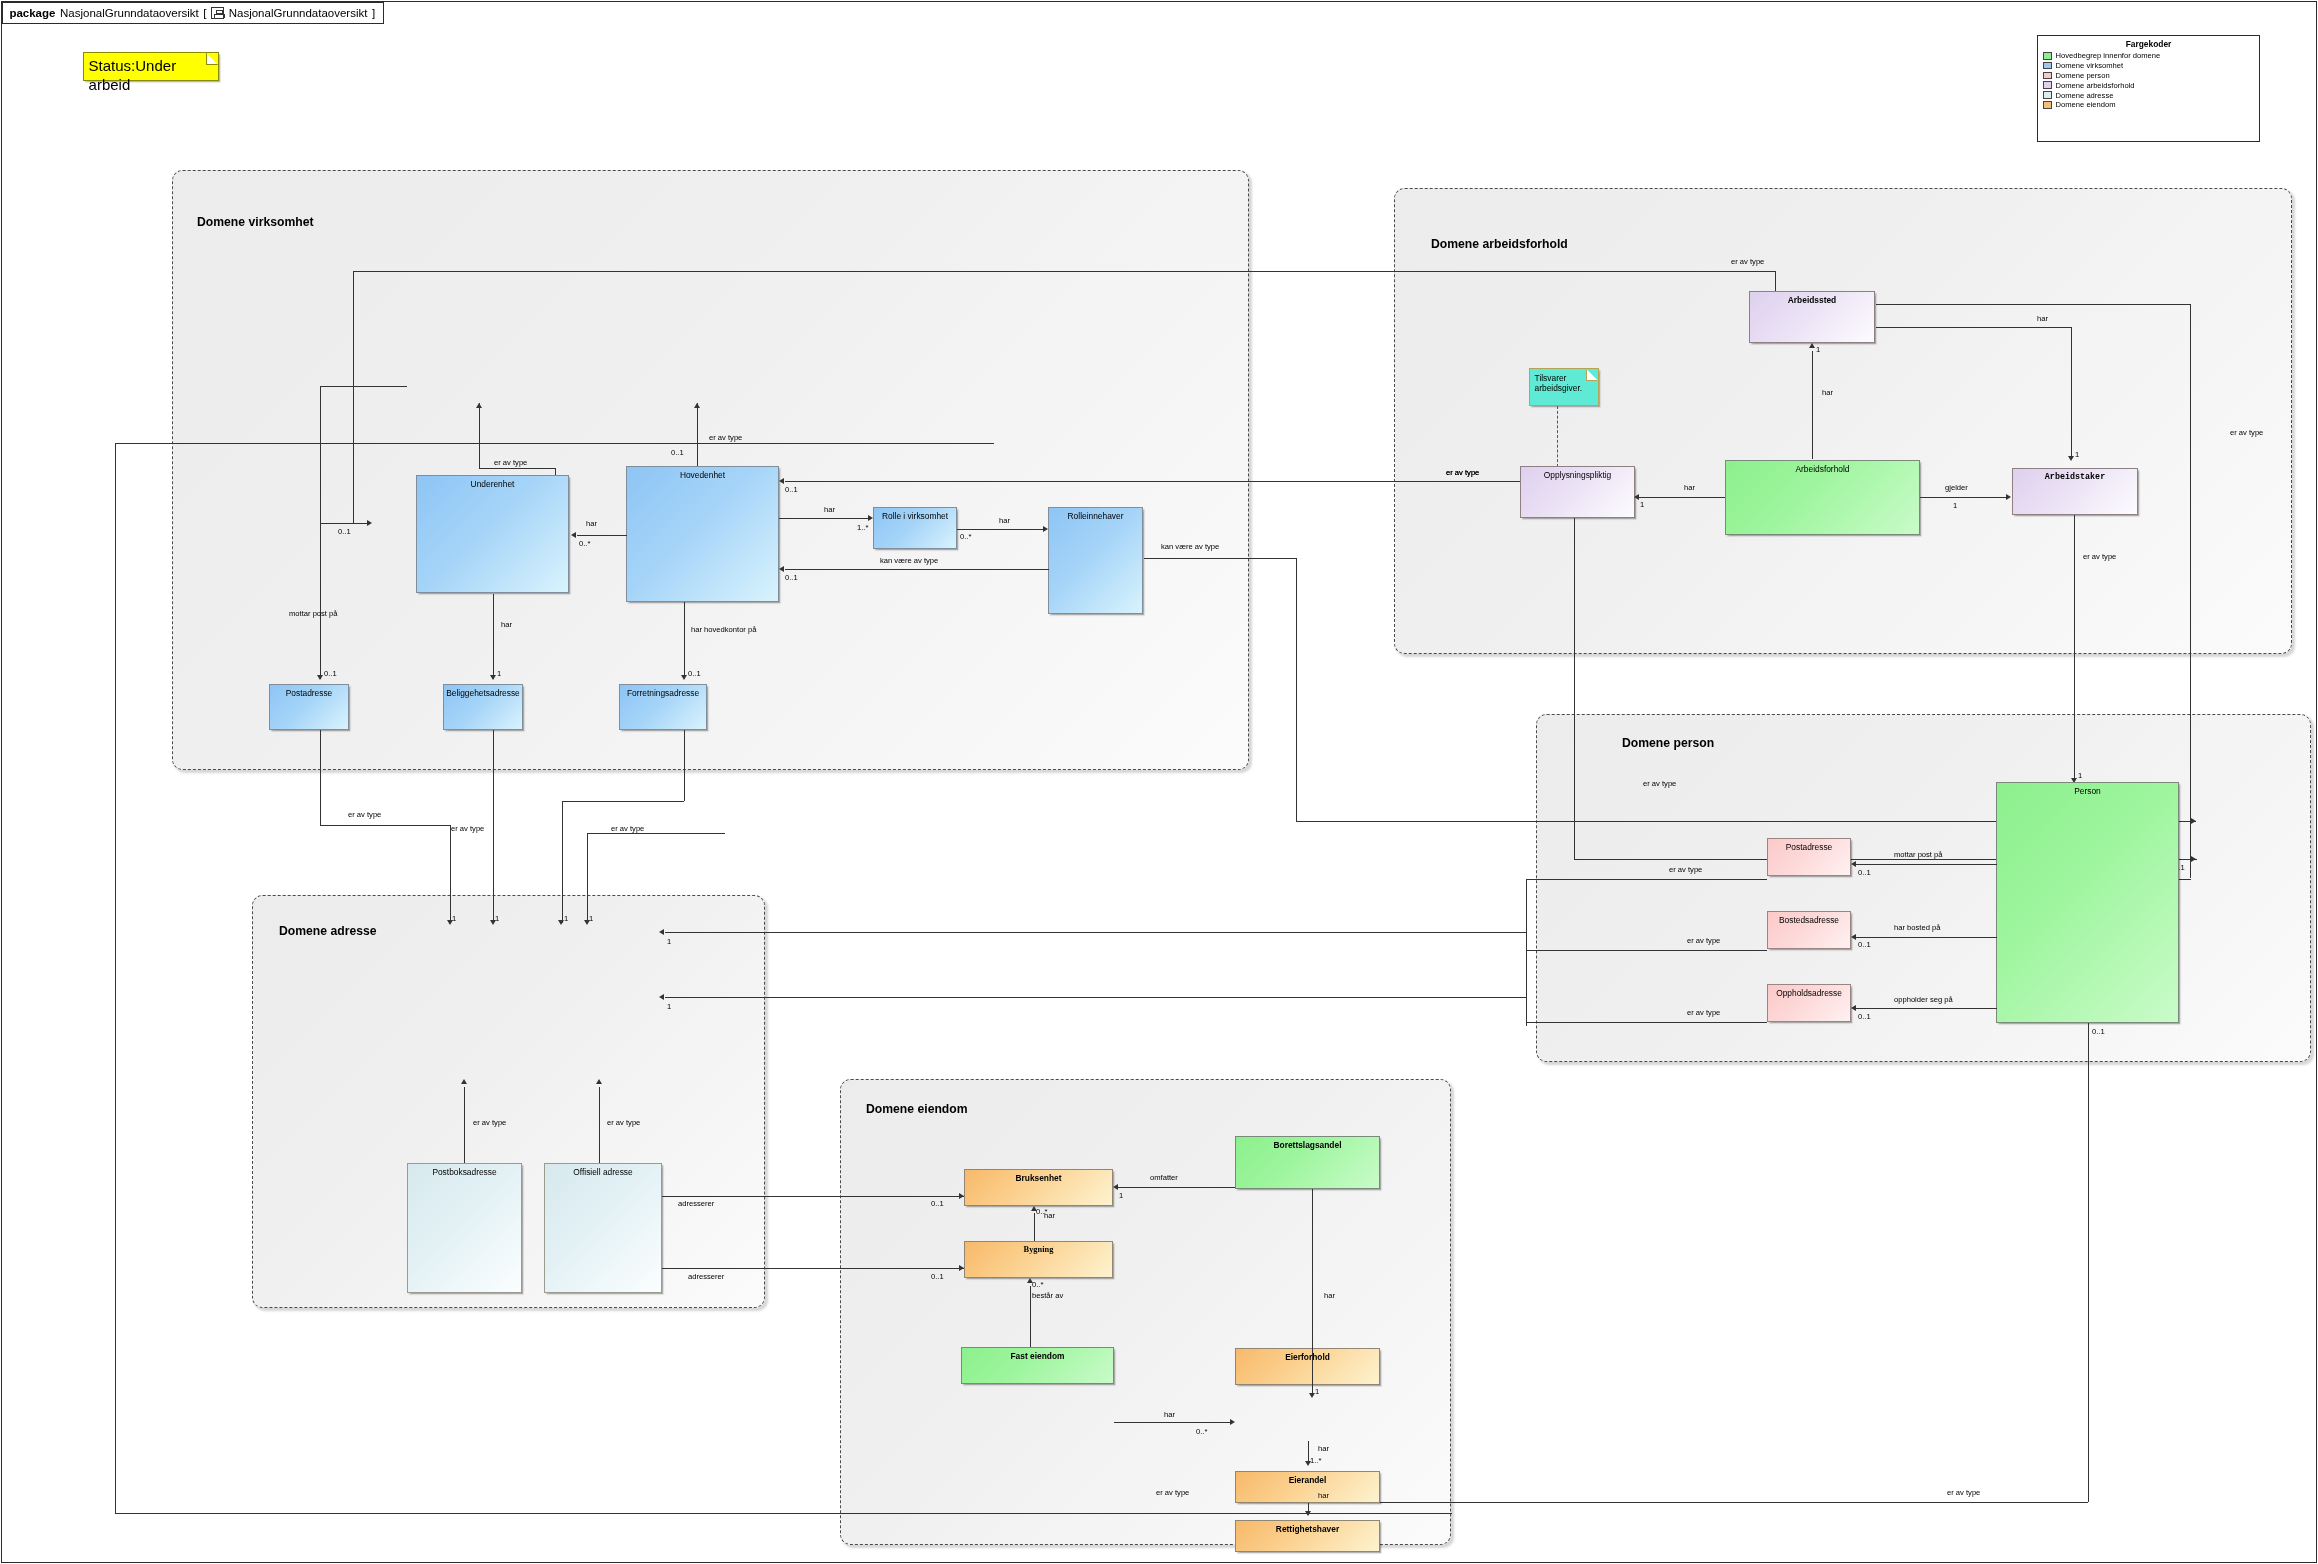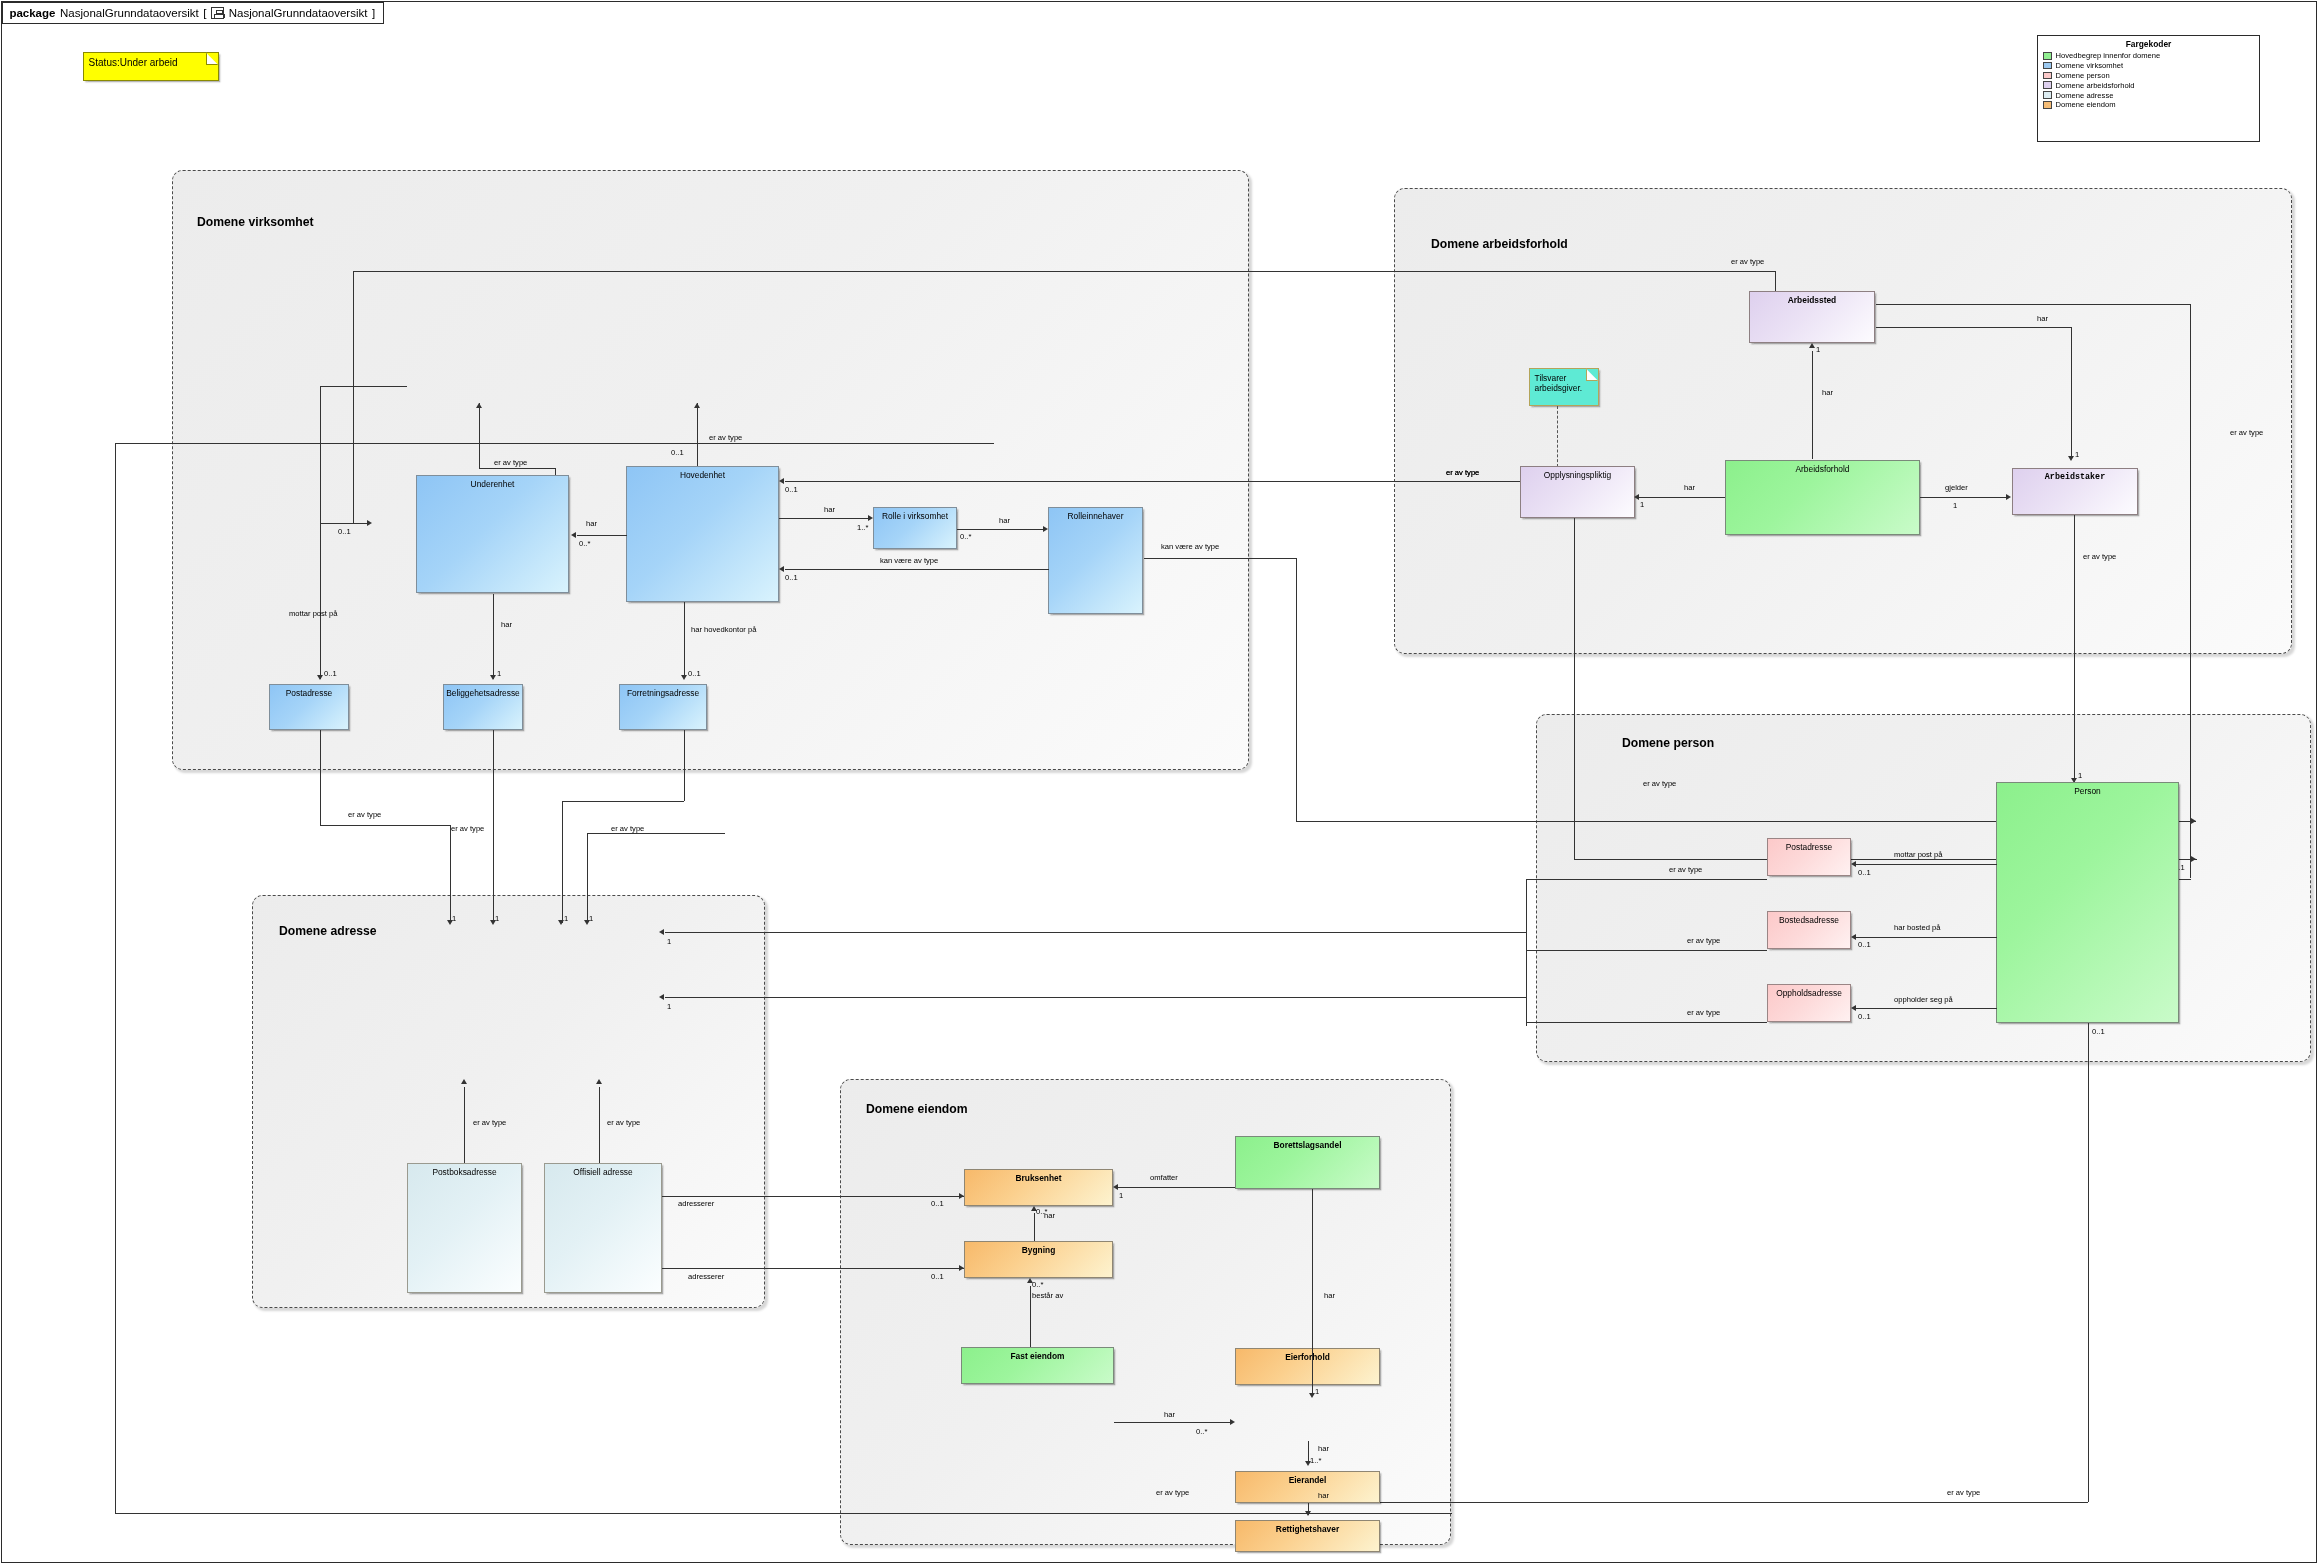--- a/index.html
+++ b/index.html
@@ -14,21 +14,21 @@
            display:flex;align-items:center;padding:0 7.6px 0 6.1px;gap:4.6px;}
   .pkg-tab .kw{font-weight:bold;font-size:11.5px;color:#000;}
   .pkg-tab .nm{font-size:11.5px;color:#000;}
   .pkg-tab .br{font-size:11.5px;color:#000;}
   .pkg-icon{display:inline-block;width:13px;height:11.5px;border:0.8px solid #333;box-sizing:border-box;position:relative;background:#fff;}
   .pkg-icon:before{content:"";position:absolute;left:3.8px;top:1.5px;width:4.6px;height:2.3px;border:0.8px solid #333;}
   .pkg-icon:after{content:"";position:absolute;left:1.5px;top:6.1px;width:9.2px;height:3.1px;border:0.8px solid #333;border-bottom:none;}
 
   
   .note{position:absolute;background:#ffff00;border:0.8px solid #8a8a00;box-sizing:border-box;
-        font-size:10px;color:#000;padding:3.8px 4.6px;box-shadow:1.5px 1.5px 1.5px rgba(0,0,0,.28);line-height:1.25;}
+        font-size:15px;color:#000;padding:3.8px 4.6px;box-shadow:1.5px 1.5px 1.5px rgba(0,0,0,.28);line-height:1.25;}
   .note .fold{position:absolute;right:-0.8px;top:-0.8px;width:12.2px;height:12.2px;background:#fff;
         border-left:0.8px solid #8a8a00;border-bottom:0.8px solid #8a8a00;
         clip-path:polygon(0 0,100% 100%,0 100%);}
   .note.yellowish{background:#5eead4;border-color:#b3a45a;}
   .note.yellowish .fold{border-left-color:#b3a45a;border-bottom-color:#b3a45a;}
 
   
   .legend{position:absolute;border:0.8px solid #2b2b2b;background:#fff;box-sizing:border-box;padding:3.1px 4.6px 4.6px 4.6px;}
   .legend .ltitle{font-size:8.4px;font-weight:bold;text-align:center;color:#000;margin-bottom:2.3px;}
   .legend .lrow{display:flex;align-items:center;gap:3.8px;margin:0.8px 0;}
@@ -390,21 +390,21 @@
 
   <div class="ln lnh" style="left:662px;top:1268px;width:302px;"></div>
   <div class="ar ar-r" style="left:959px;top:1265px;"></div>
   <div class="lbl" style="left:688px;top:1272px;">adresserer</div>
   <div class="mult" style="left:931px;top:1272px;">0..1</div>
 
   <div class="cls c-orange bold" style="left:964px;top:1169px;width:149px;height:37px;">
     <div class="cname">Bruksenhet</div>
   </div>
 
-  <div class="cls c-orange bold" style="left:964px;top:1241px;width:149px;height:37px;">
+  <div class="cls c-orange bold" style="left:964px;top:1241px;width:149px;height:37px;font-family:Liberation Serif, serif;">
     <div class="cname">Bygning</div>
   </div>
   <div class="ln lnv" style="left:1034px;top:1213px;height:28px;"></div>
   <div class="ar ar-u" style="left:1031px;top:1206px;"></div>
   <div class="lbl" style="left:1044px;top:1211px;">har</div>
   <div class="mult" style="left:1036px;top:1207px;">0..*</div>
 
   <div class="cls c-green bold" style="left:961px;top:1347px;width:153px;height:37px;">
     <div class="cname">Fast eiendom</div>
   </div>

